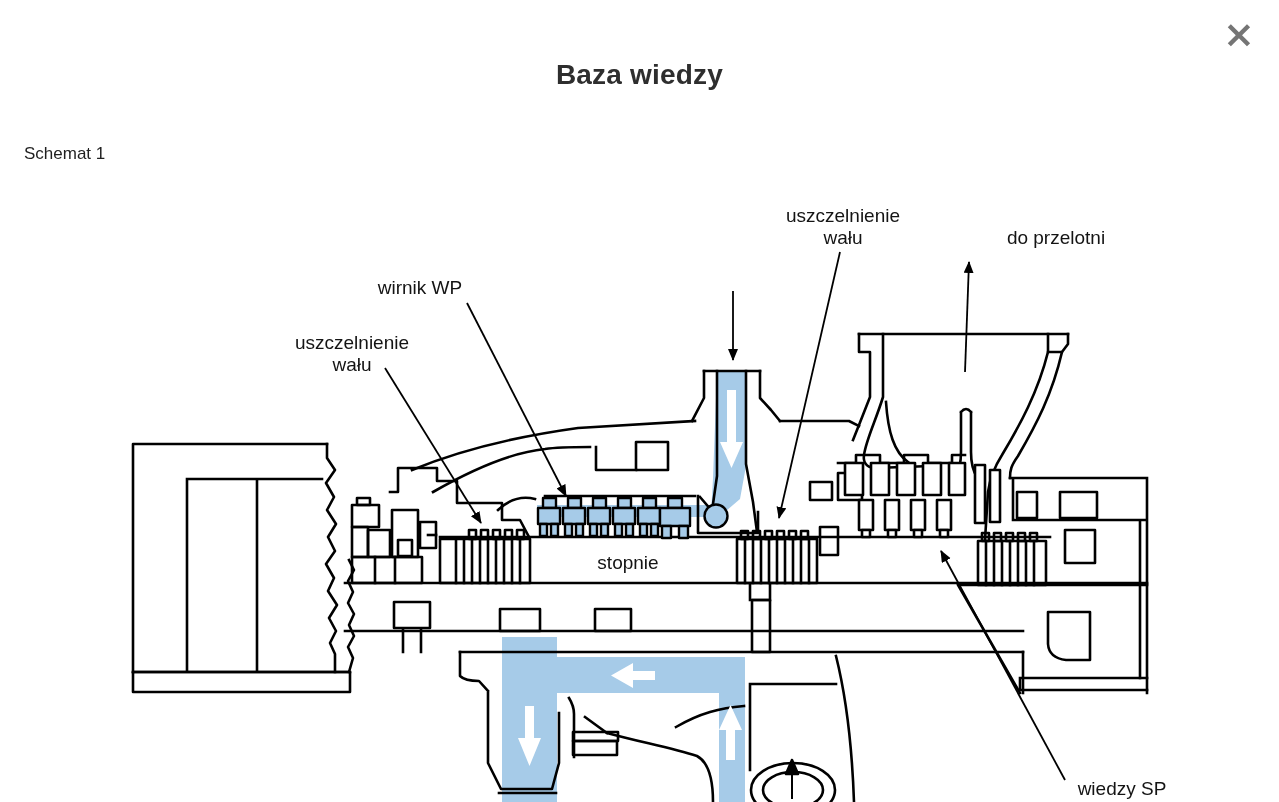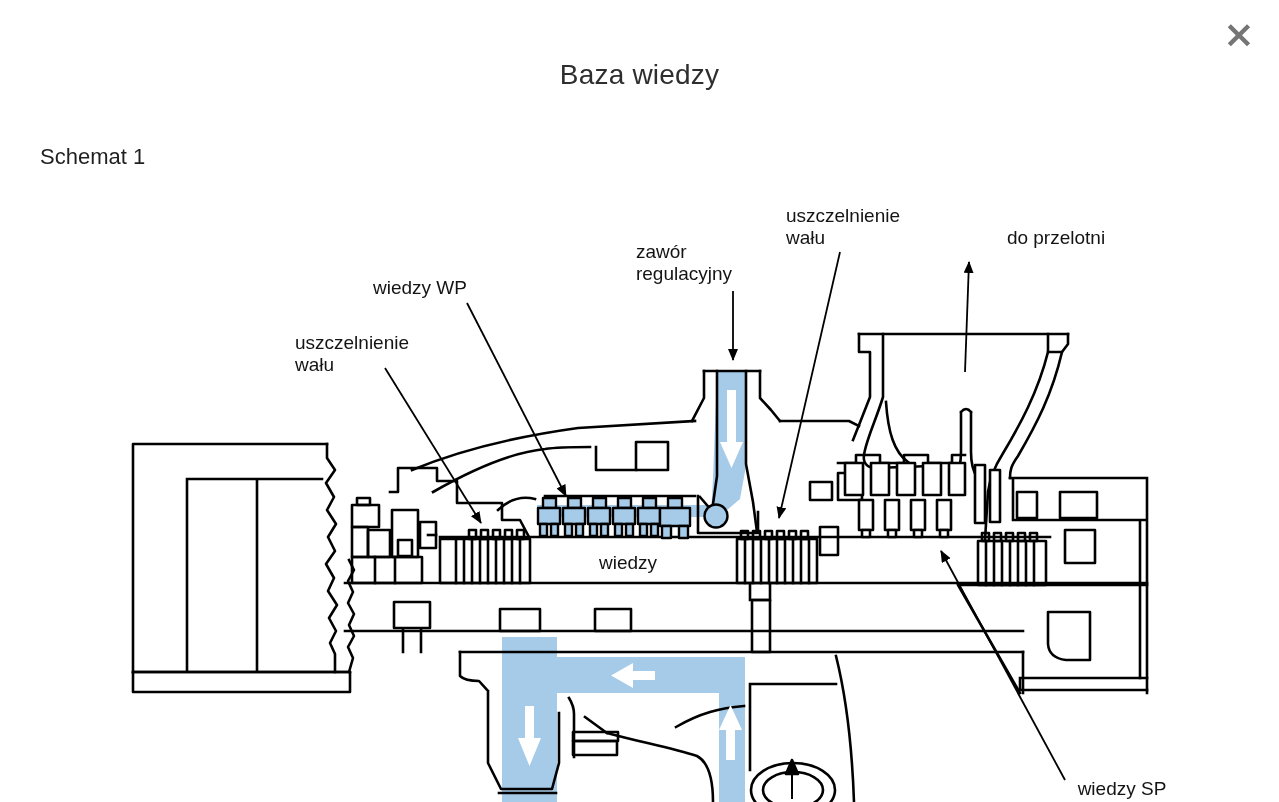--- a/index.html
+++ b/index.html
@@ -1,27 +1,27 @@
 <!DOCTYPE html>
 <html style="--flow-blue: #A6CBE8;"><head>
 <meta charset="utf-8">
 <style>
   html,body{margin:0;padding:0;background:#fff;}
   body{width:1279px;height:802px;position:relative;overflow:hidden;
        font-family:"Liberation Sans",sans-serif;color:#161616;}
   .page-title{position:absolute;left:0;right:0;top:40px;text-align:center;
-       font-size:28px;font-weight:normal;color:#2e2e2e;letter-spacing:.2px;}
+       font-size:28px;font-weight:bold;color:#2e2e2e;letter-spacing:.2px;}
   .close-btn{position:absolute;right:22px;top:14px;width:36px;height:40px;
        border:none;background:transparent;cursor:pointer;padding:0;}
   .close-btn span{font-size:38px;font-weight:bold;color:#757575;line-height:40px;
        font-family:"DejaVu Sans",sans-serif;}
-  .fig-caption{position:absolute;left:40px;top:144px;font-size:22px;color:#1f1f1f;}
+  .fig-caption{position:absolute;left:24px;top:144px;font-size:17px;color:#1f1f1f;}
   .diagram-wrap{position:absolute;left:0;top:0;width:1279px;height:802px;}
   svg{position:absolute;left:0;top:0;}
-  .dlabel{position:absolute;transform:translateX(-50%);text-align:left;
+  .dlabel{position:absolute;transform:translateX(-50%);text-align:center;
        font-size:19px;line-height:21.5px;color:#141414;white-space:nowrap;}
   .dlabel span{display:block;}
   .blue{fill:var(--flow-blue,#A6CBE8);stroke:none;}
   .art{stroke:#000;stroke-width:2.6;fill:none;stroke-linejoin:round;stroke-linecap:square;}
   .artf{stroke:#000;stroke-width:2.4;fill:var(--flow-blue,#A6CBE8);stroke-linejoin:round;}
   .warrow{fill:#fff;stroke:none;}
   .leader{stroke:#000;stroke-width:1.8;fill:none;}
 </style>
 </head>
 <body>
@@ -220,36 +220,32 @@
     <path d="M467,303 L566,496" marker-end="url(#ah)"></path>
     <path d="M385,368 L481,523" marker-end="url(#ah)"></path>
     <path d="M733,291 L733,360" marker-end="url(#ah)"></path>
     <path d="M840,252 L779,518" marker-end="url(#ah)"></path>
     <path d="M965,372 L969,262" marker-end="url(#ah)"></path>
     <path d="M1065,780 L941,551" marker-end="url(#ah)"></path>
   </g>
 </svg>
 
 <div class="dlabel" style="left:420px;top:277px">
-  <span>wiedzy WP</span>
+  <span>wirnik WP</span>
 </div>
 <div class="dlabel" style="left:352px;top:332px">
   <span>uszczelnienie</span>
   <span>wału</span>
 </div>
-<div class="dlabel" style="left:684px;top:241px">
-  <span>zawór</span>
-  <span>regulacyjny</span>
-</div>
 <div class="dlabel" style="left:843px;top:205px">
   <span>uszczelnienie</span>
   <span>wału</span>
 </div>
 <div class="dlabel" style="left:1056px;top:227px">
   <span>do przelotni</span>
 </div>
 <div class="dlabel" style="left:628px;top:552px">
-  <span>wiedzy</span>
+  <span>stopnie</span>
 </div>
 <div class="dlabel" style="left:1122px;top:778px">
   <span>wiedzy SP</span>
 </div>
 </div>
 
 </body></html>

